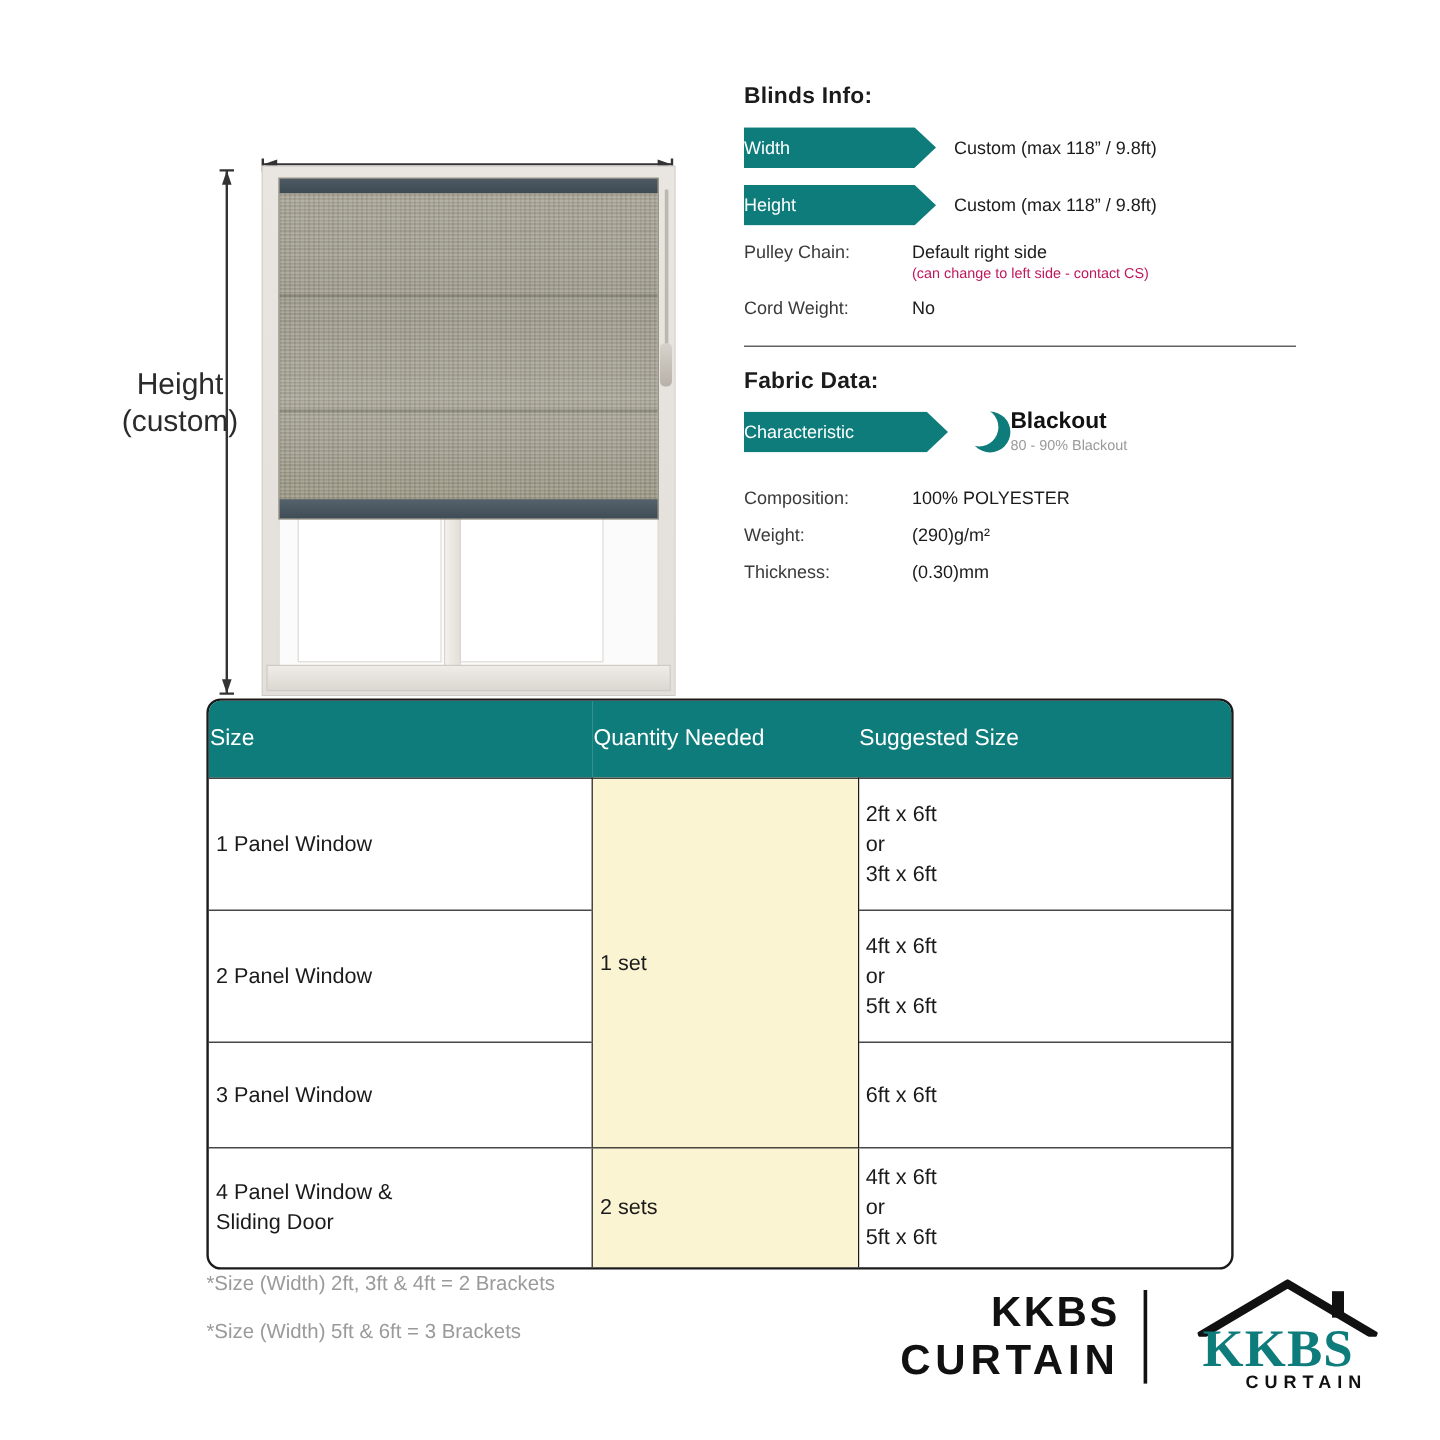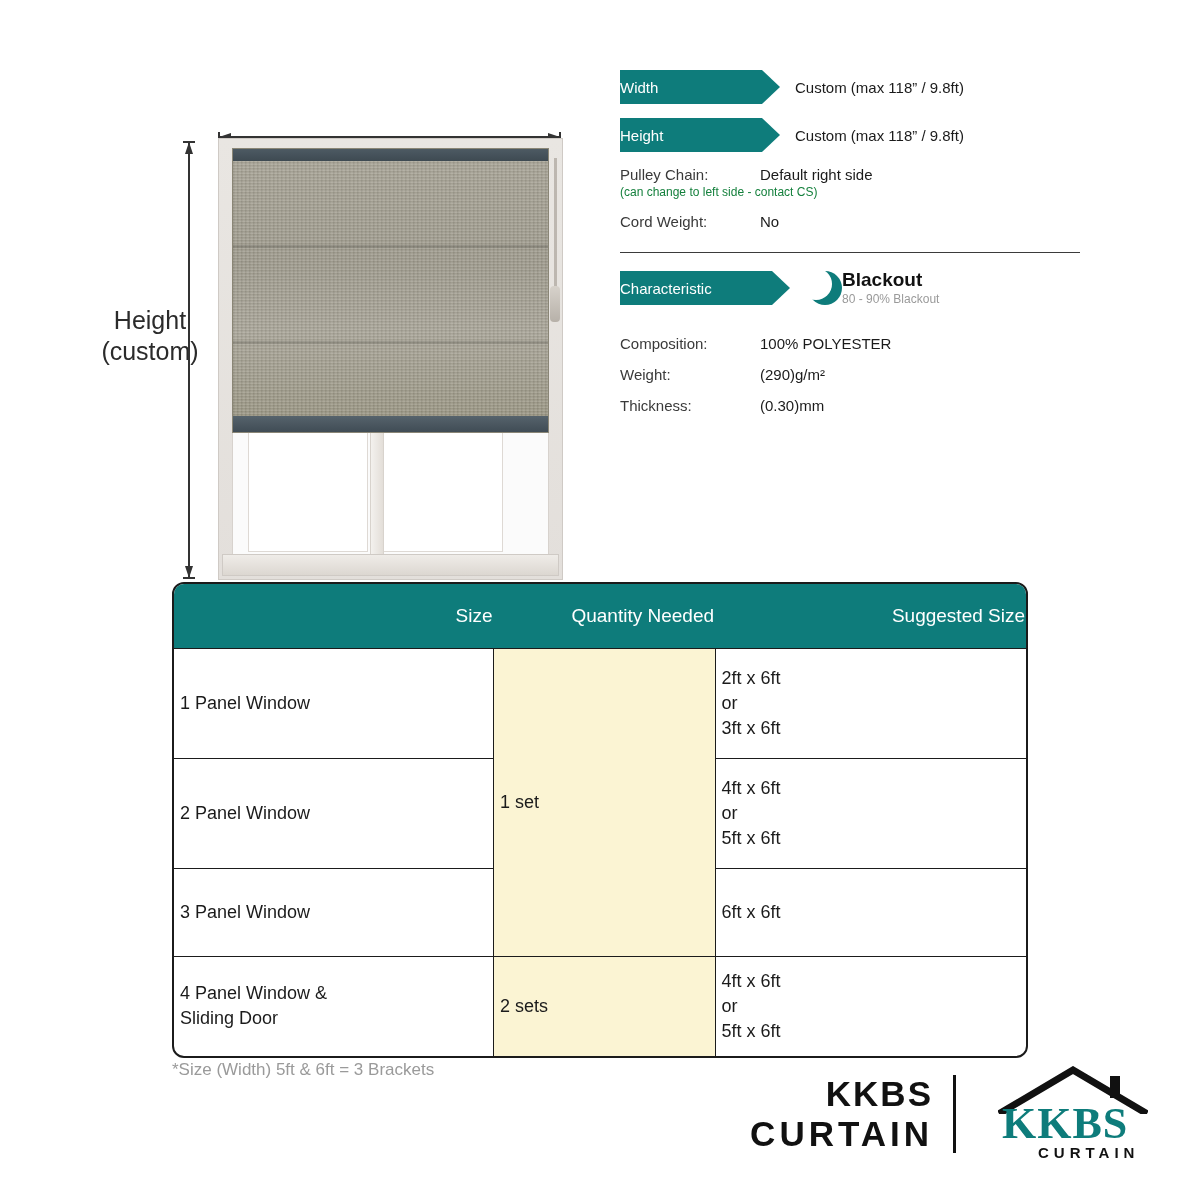--- a/index.html
+++ b/index.html
@@ -113,21 +113,21 @@
   .tag.wide { width:170px; }
   .tag-val {
     position:absolute; left:175px; top:0; height:34px;
     display:flex; align-items:center; font-size:15px; color:#1b1b1b;
   }
 
   .kv { display:flex; font-size:15px; color:#1b1b1b; margin-top:14px; }
   .kv .k { width:140px; color:#3a3a3a; }
   .kv .v { flex:1; }
   .sub {
-    font-size:12px; color:#15803d; margin-top:2px;
+    font-size:12px; color:#be185d; margin-left:140px; margin-top:2px;
   }
   .divider { border-top:1px solid #3b3b3b; margin:22px 0 18px 0; }
 
   .char-row { position:relative; height:50px; margin-bottom:10px; }
   .char-val {
     position:absolute; left:188px; top:-2px; display:flex; align-items:center; 
   }
   .moon {
     width:34px; height:34px; position:relative;
   }
@@ -145,21 +145,21 @@
 
   
   .table-wrap {
     position:absolute; left:172px; top:582px; width:856px;
     border:2px solid #1b1b1b; border-radius:12px; overflow:hidden;
     background:#fff;
   }
   table { width:100%; border-collapse:collapse; }
   thead th {
     background:#0e7c7b; color:#fff; font-weight:normal; font-size:19px;
-    height:64px; text-align:right; vertical-align:middle;
+    height:64px; text-align:left; vertical-align:middle;
   }
   tbody td {
     border-top:1px solid #1b1b1b;
     border-right:1px solid #1b1b1b;
     text-align:left; font-size:18px; color:#1b1b1b;
     padding:10px 6px; line-height:25px;
   }
   tbody td:last-child { border-right:none; }
   thead th:nth-child(1){ width:37.5%; }
   thead th:nth-child(2){ width:26%; }
@@ -238,20 +238,21 @@
         <div class="blind-seam" style="top:192px"></div>
         <div class="blind-bar"></div>
       </div>
       <div class="chain"></div>
       <div class="chain-w"></div>
     </div>
   </div>
 
   <div class="info">
 
+    <div class="section-title">Blinds Info:</div>
 
     <div class="tag-row">
       <div class="tag">Width</div>
       <div class="tag-val">Custom (max 118” / 9.8ft)</div>
     </div>
 
     <div class="tag-row">
       <div class="tag">Height</div>
       <div class="tag-val">Custom (max 118” / 9.8ft)</div>
     </div>
@@ -262,20 +263,21 @@
     </div>
     <div class="sub">(can change to left side - contact CS)</div>
 
     <div class="kv">
       <div class="k">Cord Weight:</div>
       <div class="v">No</div>
     </div>
 
     <div class="divider"></div>
 
+    <div class="section-title">Fabric Data:</div>
 
     <div class="char-row">
       <div class="tag wide">Characteristic</div>
       <div class="char-val">
         <div class="moon"></div>
         <div class="char-text">
           <div class="big">Blackout</div>
           <div class="small">80 - 90% Blackout</div>
         </div>
       </div>
@@ -329,20 +331,21 @@
         <td class="qty">2 sets</td>
         <td style="white-space:pre-line">4ft x 6ft
 or
 5ft x 6ft</td>
       </tr>
     </tbody>
   </table>
 </div>
 
 <div class="notes">
+  <div class="note">*Size (Width) 2ft, 3ft &amp; 4ft = 2 Brackets</div>
   <div class="note">*Size (Width) 5ft &amp; 6ft = 3 Brackets</div>
 </div>
 
 <div class="brand">
   <div class="brand-text">
     <div class="l1">KKBS</div>
     <div class="l2">CURTAIN</div>
   </div>
   <div class="vbar"></div>
   <div class="logo-mark">

